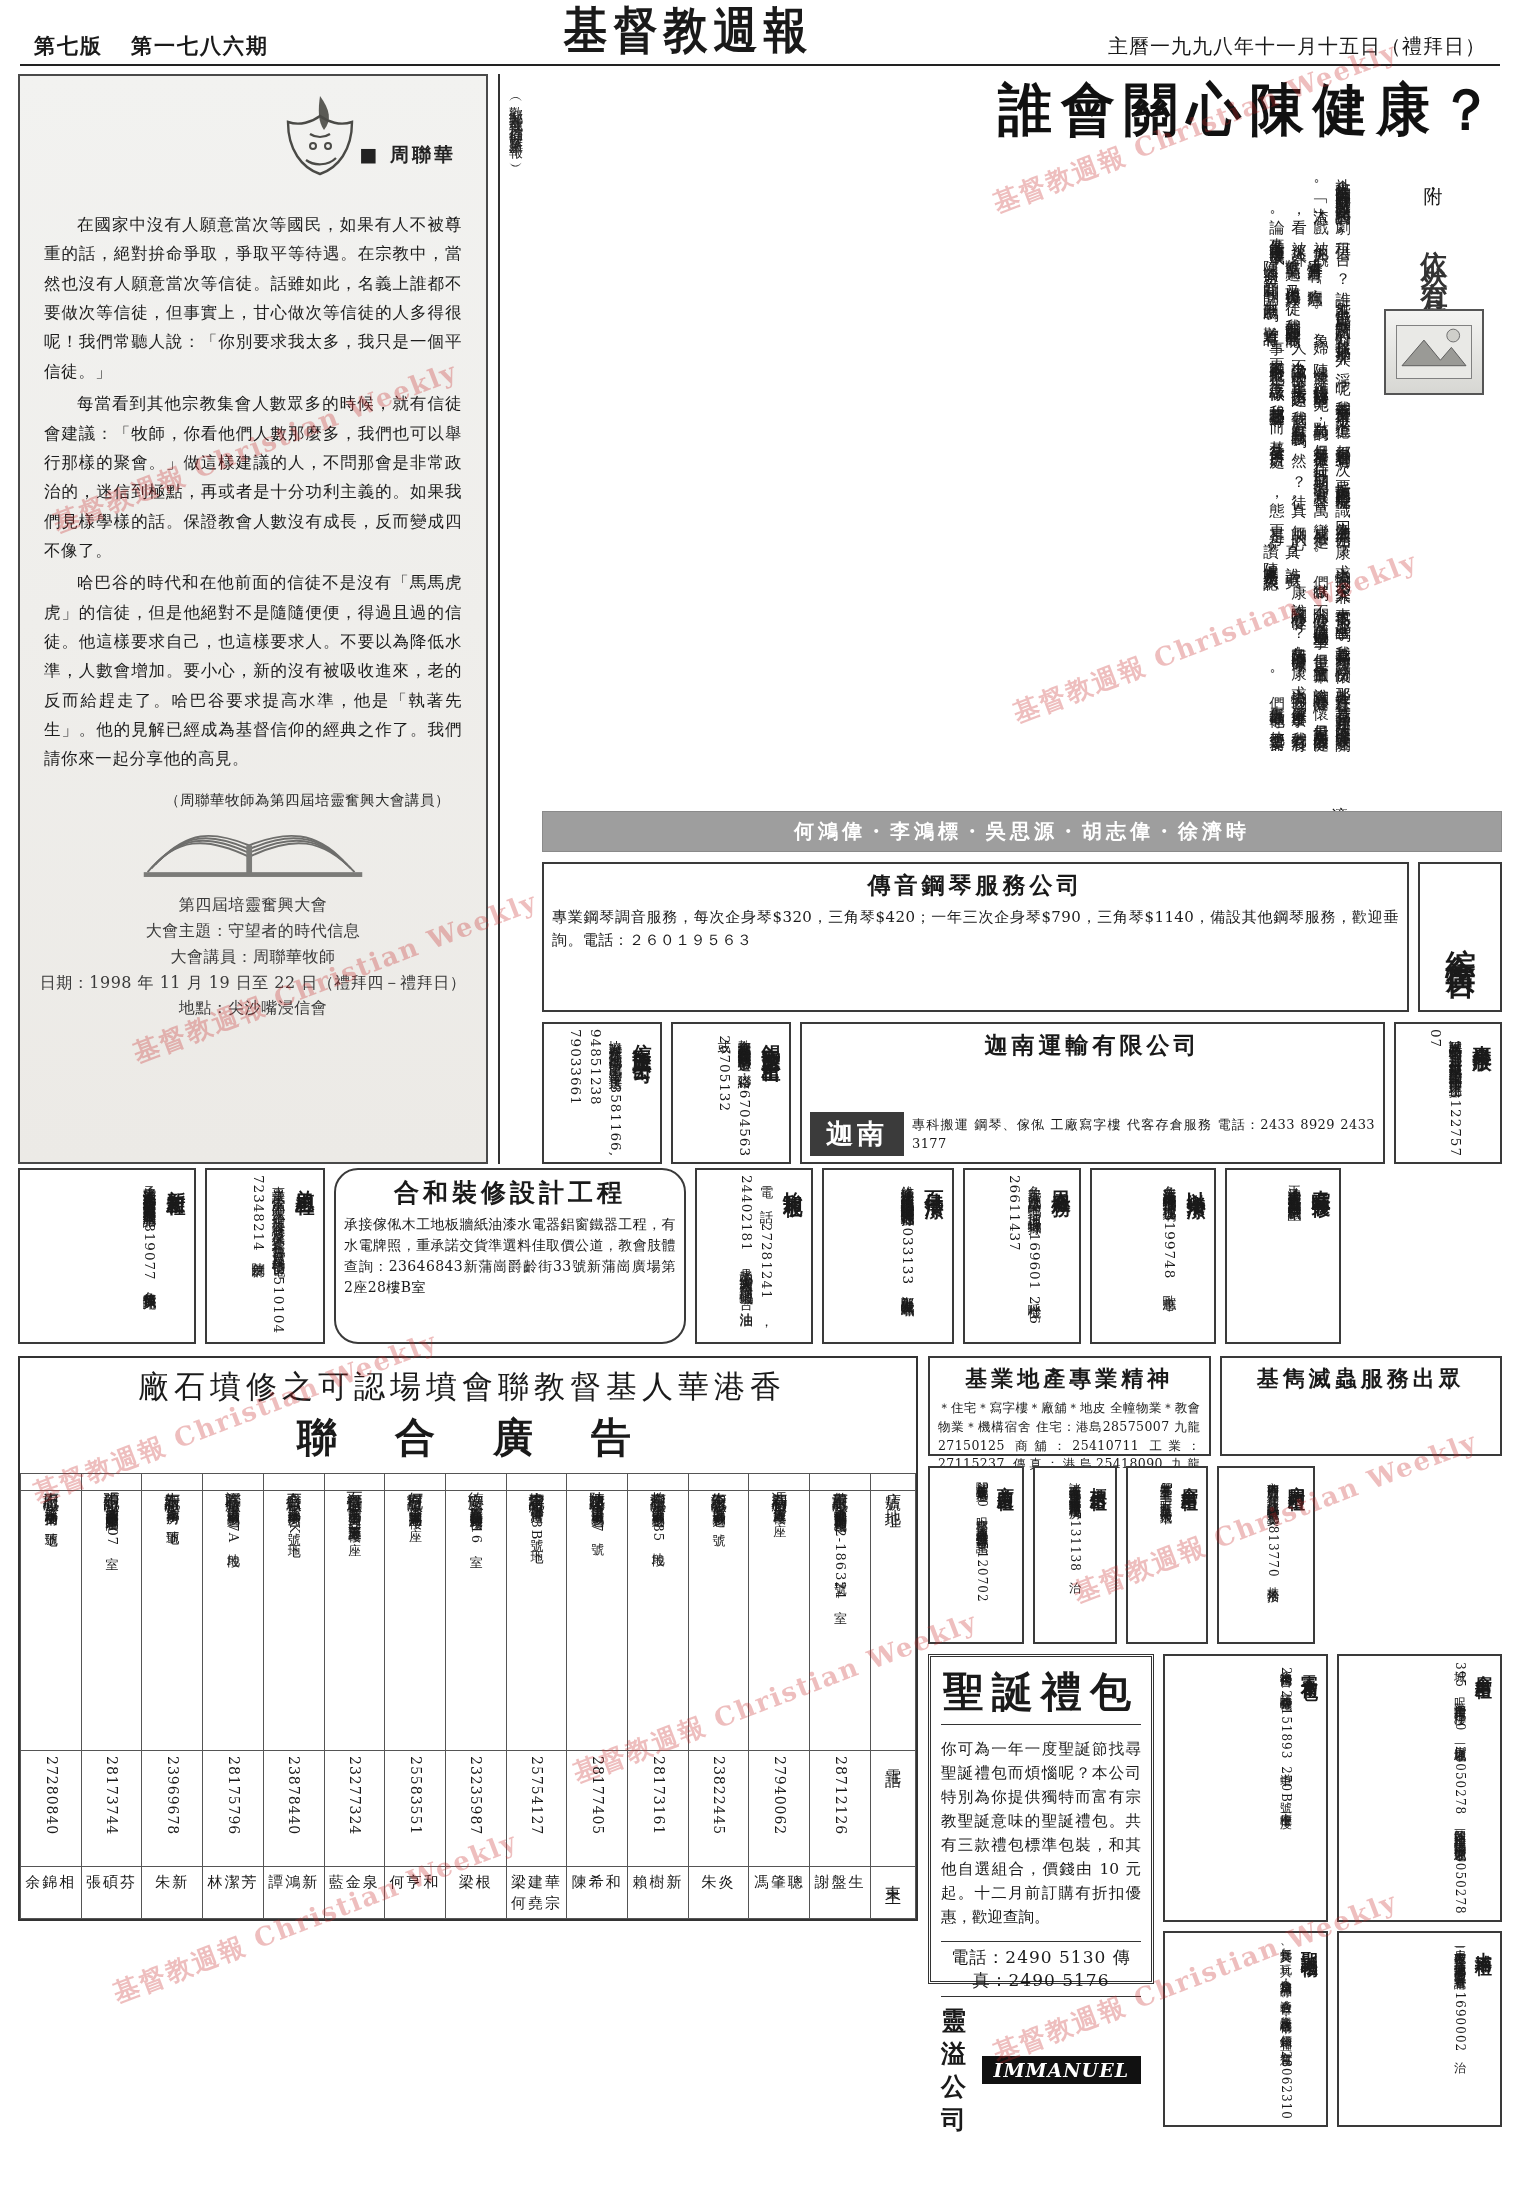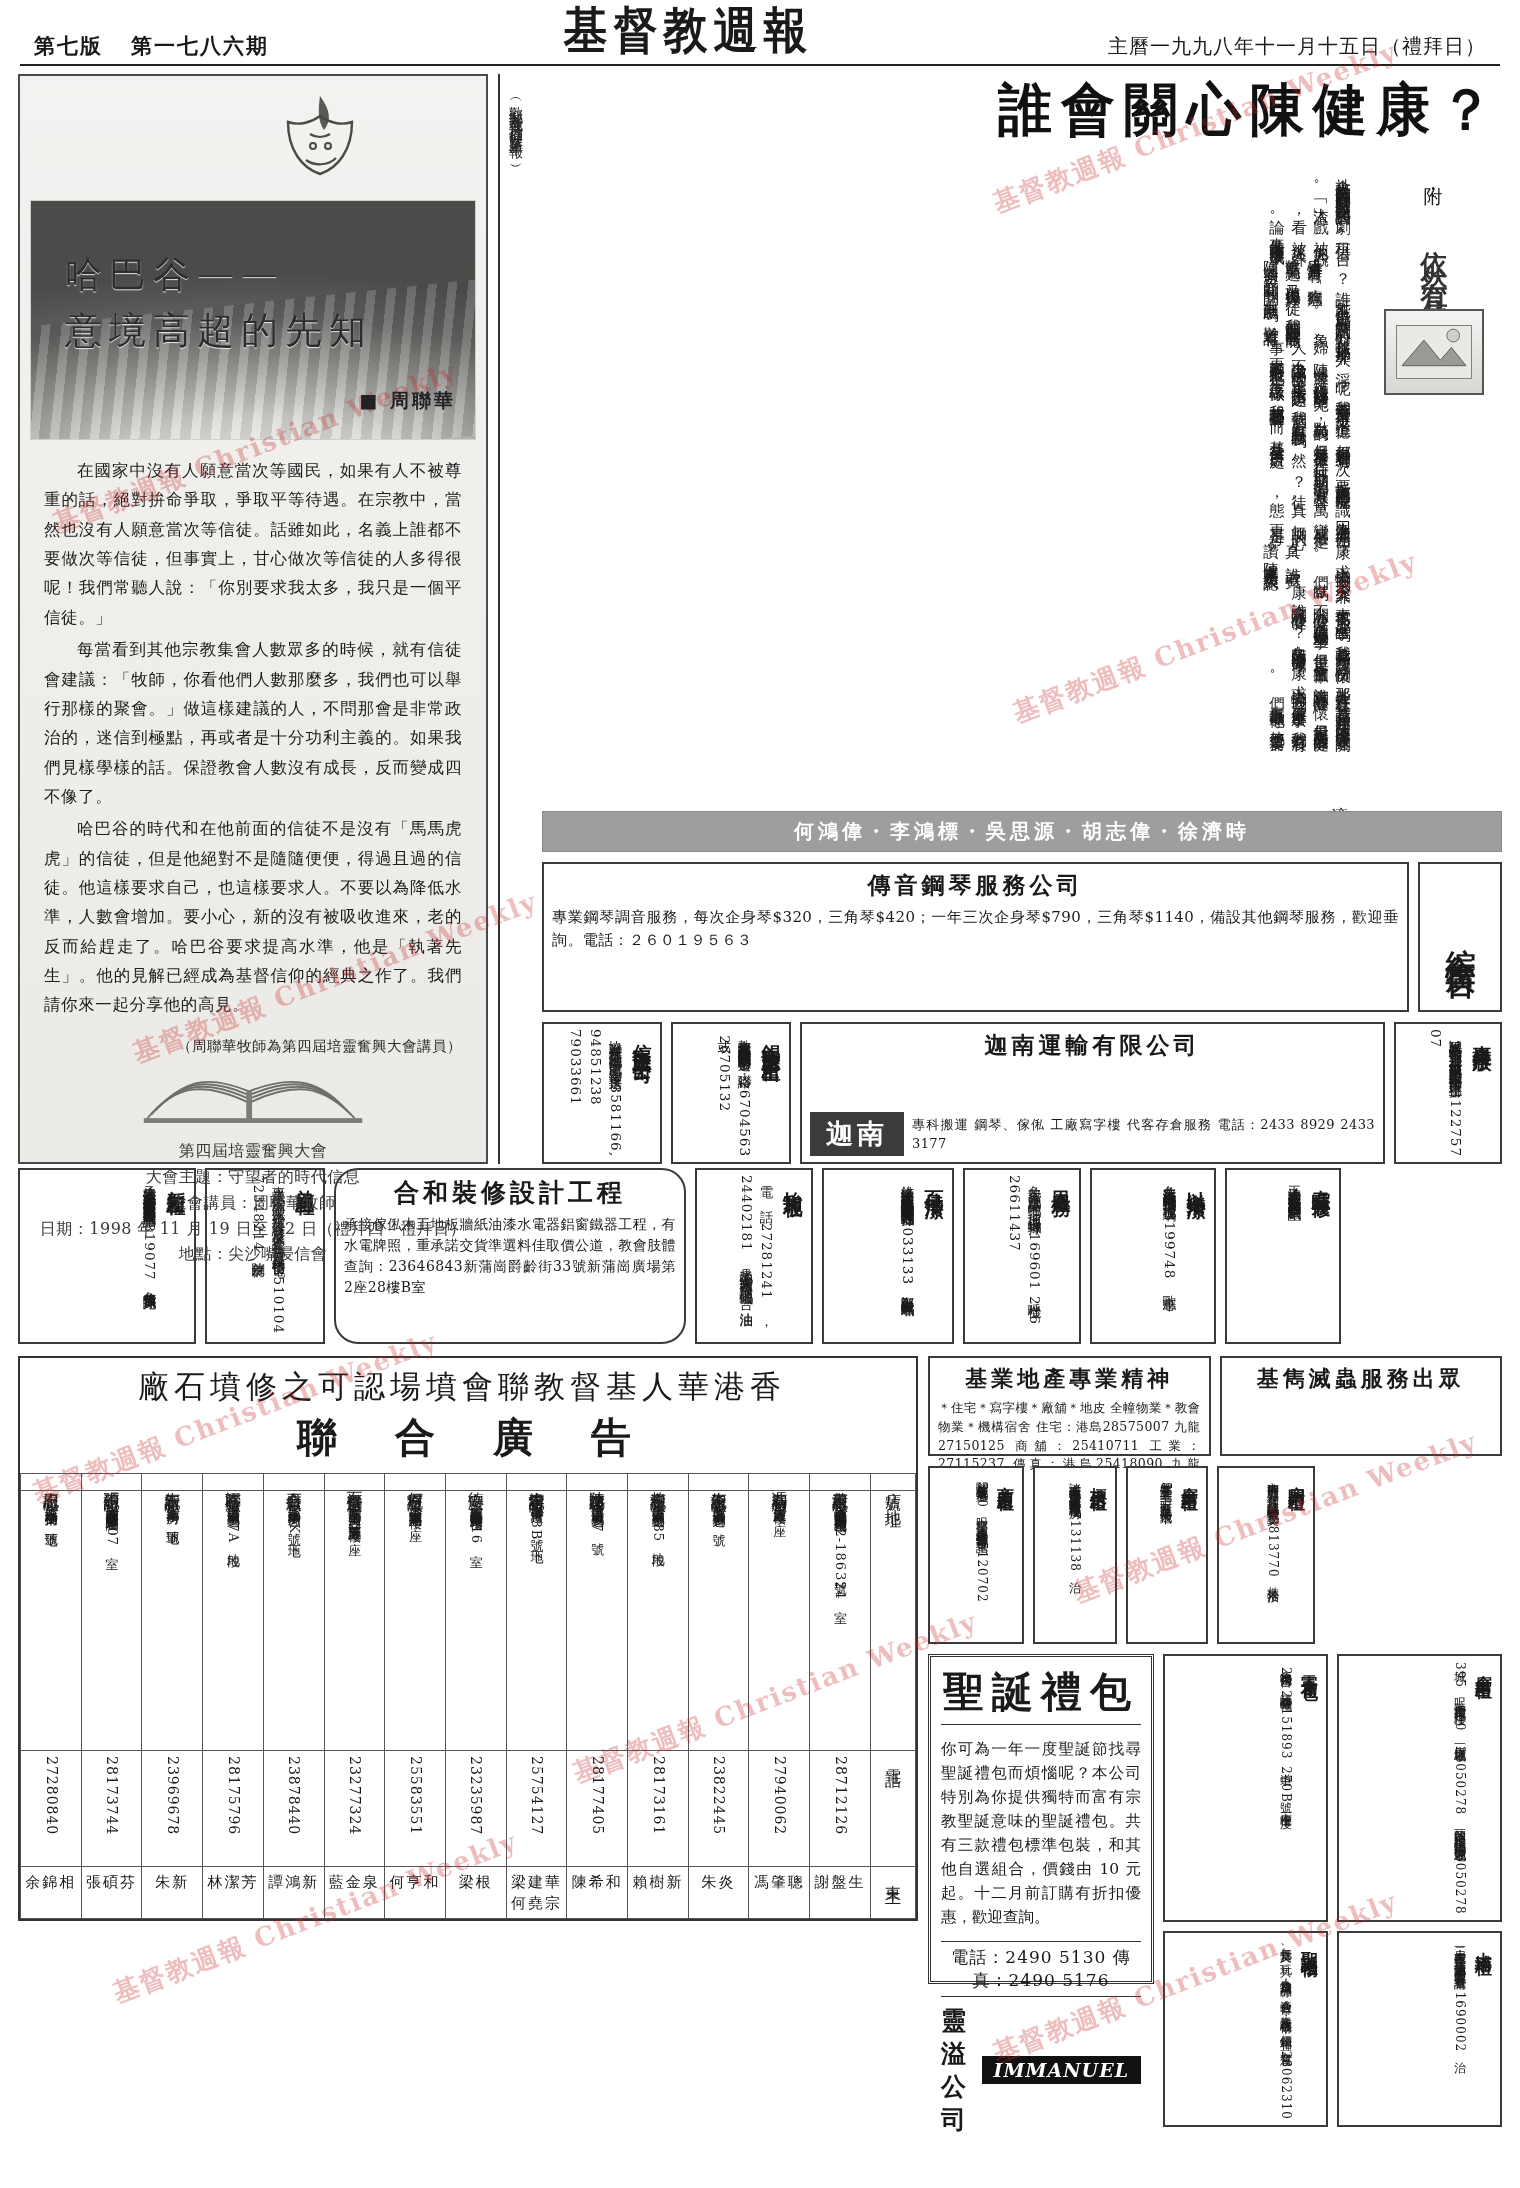--- a/index.html
+++ b/index.html
@@ -58,21 +58,21 @@
   }
   .feat-author{
     position:absolute;right:26px;bottom:30px;z-index:4;font-size:19px;font-weight:bold;letter-spacing:3px;color:#222;
   }
   .feat-body{
     padding:16px 24px 0 24px;font-size:16.5px;line-height:1.78;
     text-align:justify;letter-spacing:.6px;color:#1c1c1c;
   }
   .feat-body p{margin:0 0 3px 0;text-indent:2em;}
   .feat-note{
-    padding:14px 24px 0 0;text-align:right;font-size:14.5px;letter-spacing:.5px;color:#2a2a2a;
+    padding:14px 36px 0 0;text-align:right;font-size:14.5px;letter-spacing:.5px;color:#2a2a2a;
   }
   .feat-bookmark{height:66px;display:flex;align-items:flex-end;justify-content:center;margin-top:6px;}
   .feat-event{
     margin:2px 16px 14px 16px;padding:8px 0 14px 0;text-align:center;
     font-size:16px;line-height:1.62;color:#3a3a3a;letter-spacing:.5px;
   }
 
   
   .vnote{
     width:34px;border-left:2px solid #333;box-sizing:border-box;
@@ -217,26 +217,20 @@
             <path d="M40 4 C50 18 52 28 44 38 C38 30 38 18 40 4Z" fill="#5a5a55"></path>
             <path d="M8 30 C8 58 22 76 40 82 C58 76 72 58 72 30 C60 34 48 30 40 24 C32 30 20 34 8 30Z" fill="none" stroke="#4a4a46" stroke-width="2.4"></path>
             <path d="M30 42 C36 46 44 46 50 42" fill="none" stroke="#4a4a46" stroke-width="2.2"></path>
             <circle cx="33" cy="54" r="3" fill="none" stroke="#4a4a46" stroke-width="2"></circle>
             <circle cx="48" cy="54" r="3" fill="none" stroke="#4a4a46" stroke-width="2"></circle>
             <path d="M26 68 C34 74 48 74 56 66" fill="none" stroke="#4a4a46" stroke-width="2.2"></path>
           </svg>
         </div>
       </div>
 
-      <div class="feat-hero">
-        <div class="feat-title">
-          <div>哈巴谷——</div>
-          <div>意境高超的先知</div>
-        </div>
-      </div>
       <div style="position:relative;height:0;">
         <div class="feat-author" style="position:absolute;right:30px;top:-52px;">■&nbsp;<span>周聯華</span></div>
       </div>
 
       <div class="feat-body">
         <p>在國家中沒有人願意當次等國民，如果有人不被尊重的話，絕對拚命爭取，爭取平等待遇。在宗教中，當然也沒有人願意當次等信徒。話雖如此，名義上誰都不要做次等信徒，但事實上，甘心做次等信徒的人多得很呢！我們常聽人說：「你別要求我太多，我只是一個平信徒。」</p>
         <p>每當看到其他宗教集會人數眾多的時候，就有信徒會建議：「牧師，你看他們人數那麼多，我們也可以舉行那樣的聚會。」做這樣建議的人，不問那會是非常政治的，迷信到極點，再或者是十分功利主義的。如果我們見樣學樣的話。保證教會人數沒有成長，反而變成四不像了。</p>
         <p>哈巴谷的時代和在他前面的信徒不是沒有「馬馬虎虎」的信徒，但是他絕對不是隨隨便便，得過且過的信徒。他這樣要求自己，也這樣要求人。不要以為降低水準，人數會增加。要小心，新的沒有被吸收進來，老的反而給趕走了。哈巴谷要求提高水準，他是「執著先生」。他的見解已經成為基督信仰的經典之作了。我們請你來一起分享他的高見。</p>
       </div>
 

